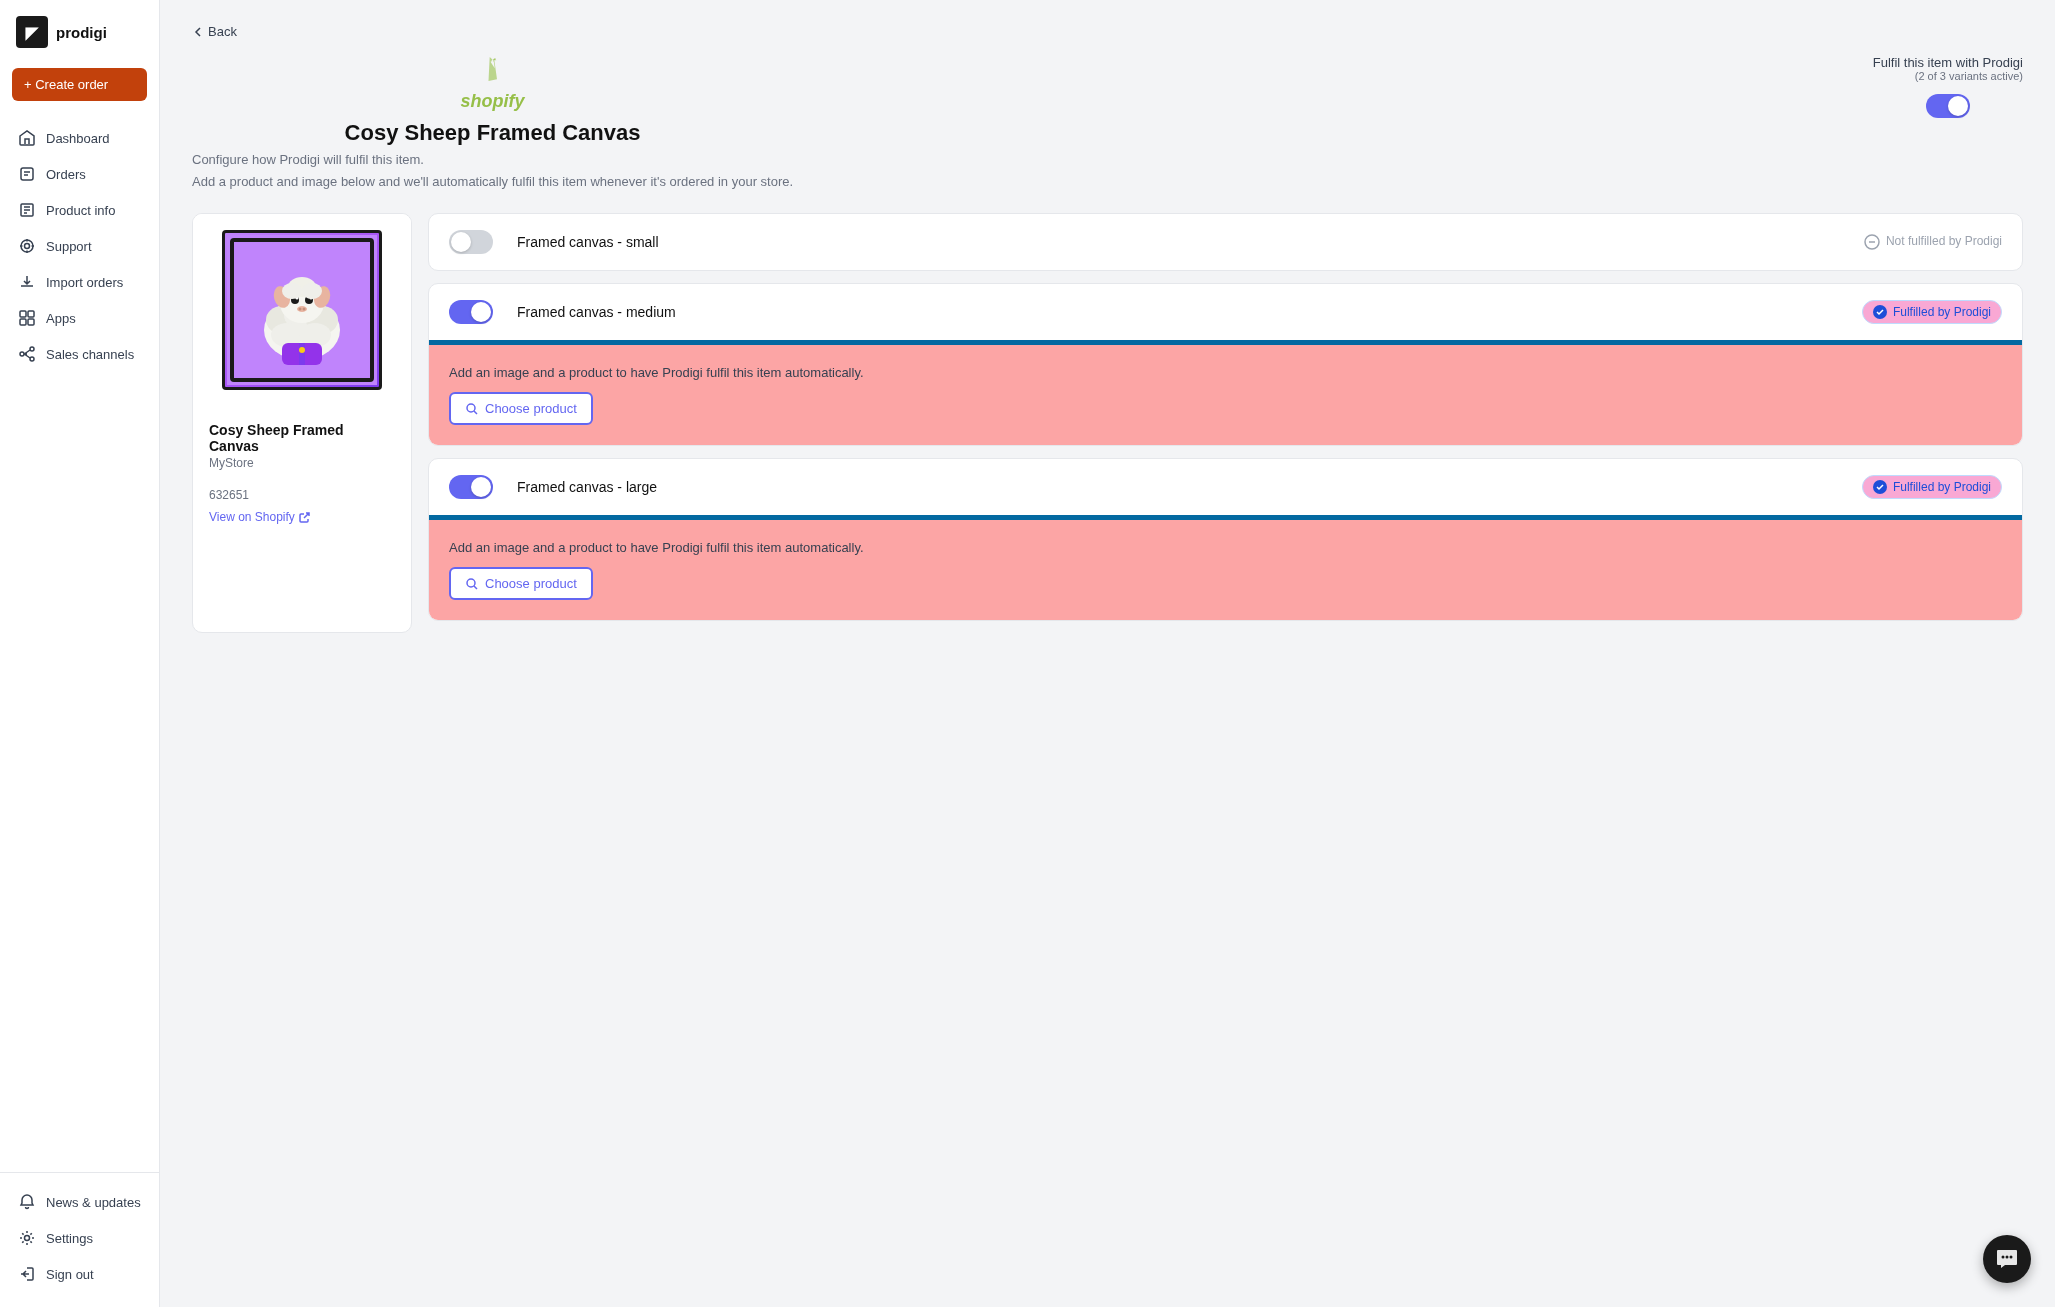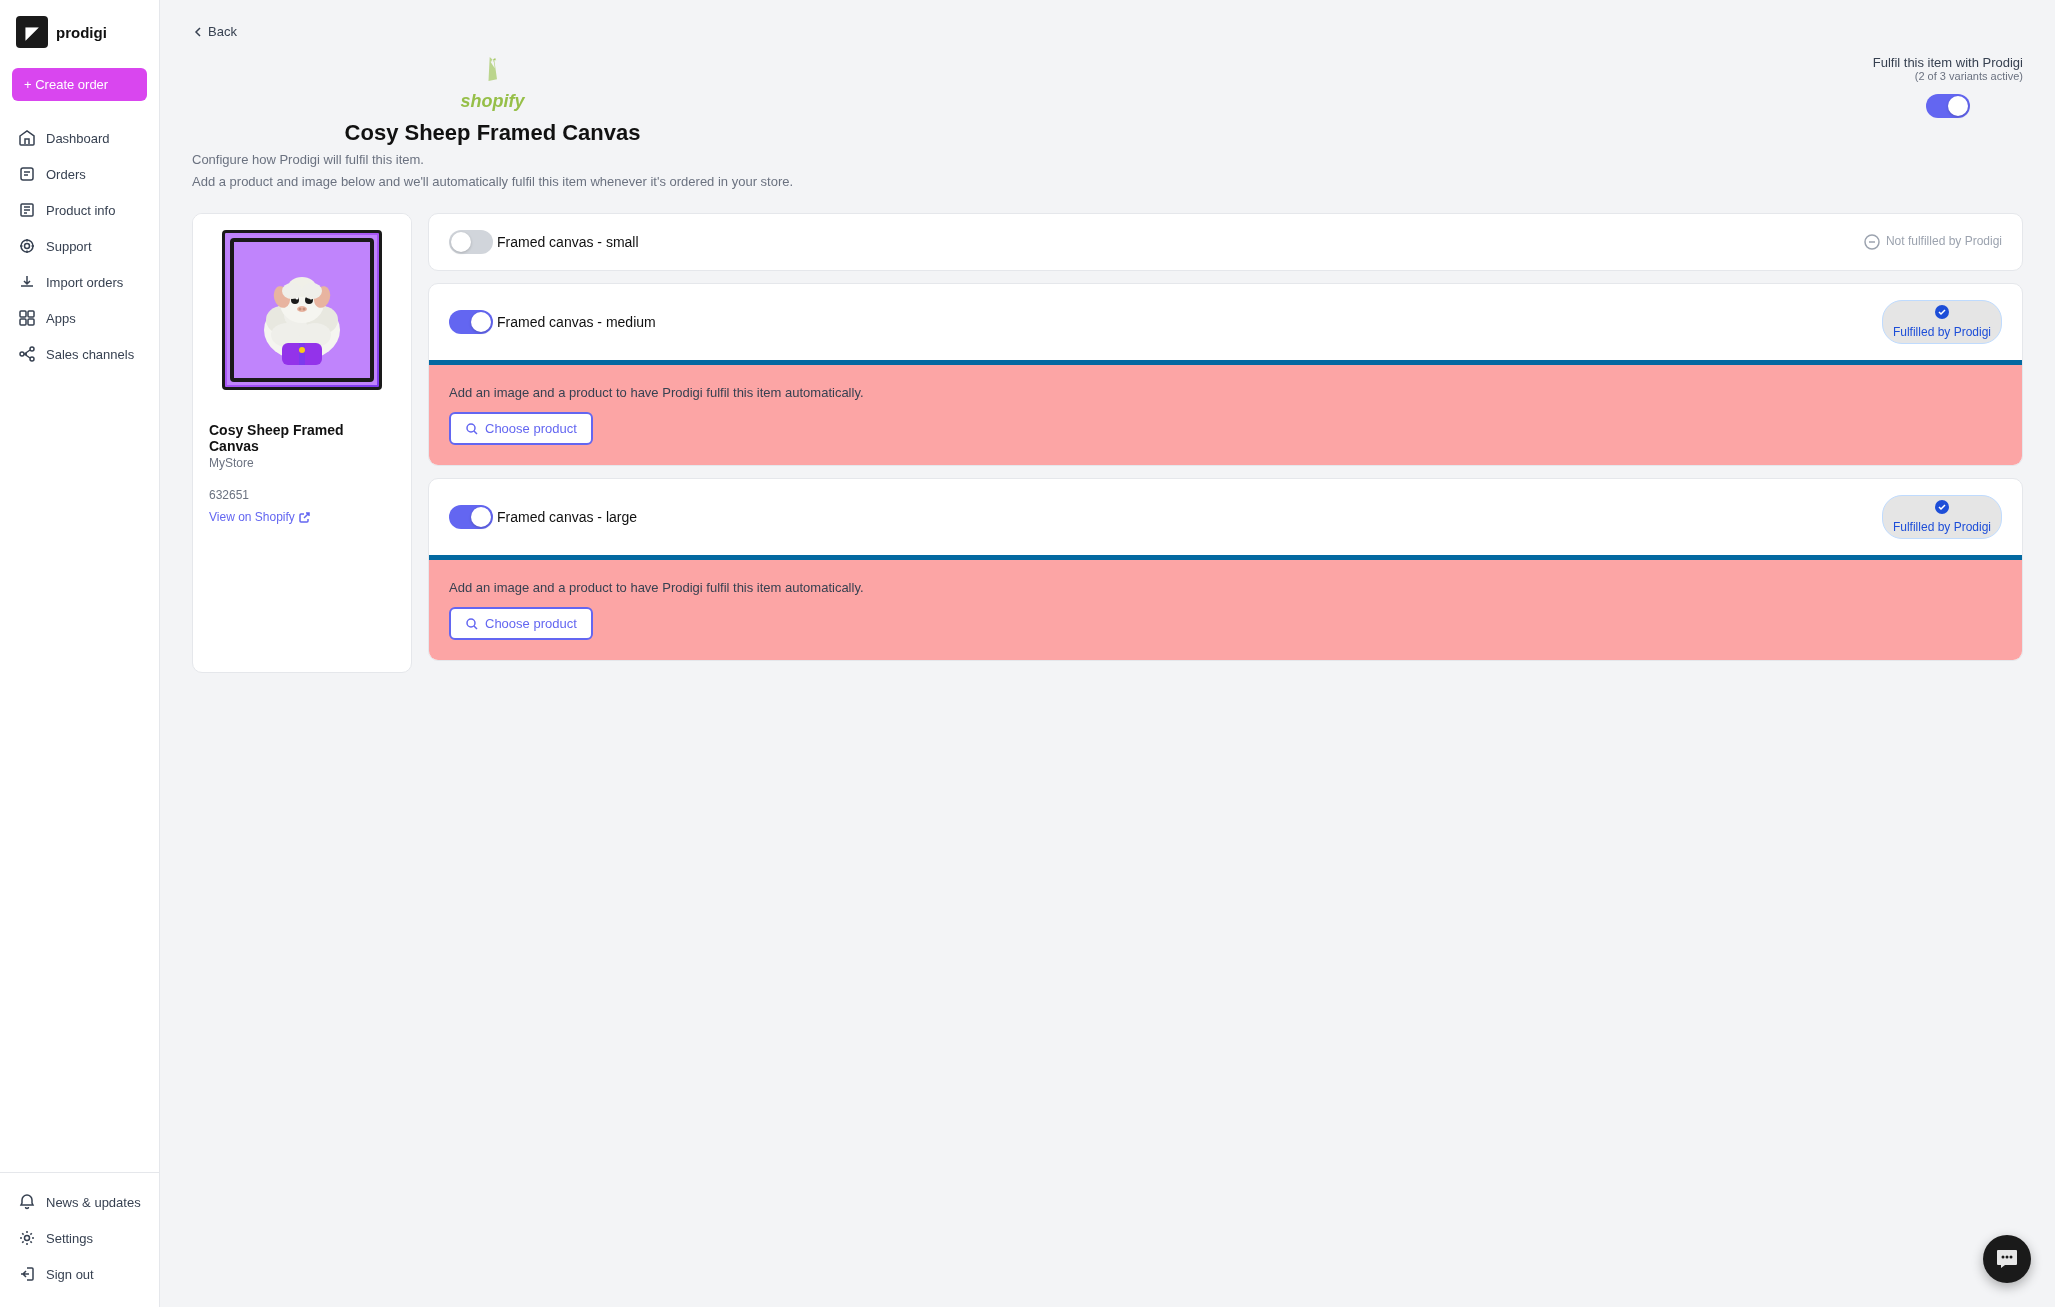--- a/index.html
+++ b/index.html
@@ -34,21 +34,21 @@
       font-size: 16px;
       font-weight: bold;
     }
     .logo-text {
       font-size: 15px;
       font-weight: 600;
       color: #111;
     }
     .create-order-btn {
       margin: 0 12px 20px;
-      background: #d946ef;
+      background: #c2410c;
       color: #fff;
       border: none;
       border-radius: 6px;
       padding: 9px 12px;
       font-size: 13px;
       font-weight: 500;
       cursor: pointer;
       display: flex;
       align-items: center;
       gap: 6px;
@@ -256,42 +256,41 @@
 
     .variant-header {
       display: flex;
       align-items: center;
       justify-content: space-between;
       padding: 16px 20px;
     }
     .variant-left {
       display: flex;
       align-items: center;
-      gap: 4px;
+      gap: 24px;
     }
     .variant-name {
       font-size: 14px;
       font-weight: 500;
       color: #111;
     }
 
     .status-badge {
       display: flex;
       align-items: center;
       gap: 6px;
       font-size: 12px;
       font-weight: 500;
       padding: 4px 10px;
       border-radius: 20px;
     }
     .status-fulfilled {
-      background: #e5e5e5;
+      background: #f9a8d4;
       color: #1d4ed8;
       border: 1px solid #bfdbfe;
-      flex-direction: column;
     }
     .status-not-fulfilled {
       display: flex;
       align-items: flex-start;
       gap: 6px;
       font-size: 12px;
       color: #9ca3af;
     }
 
     .variant-body {

